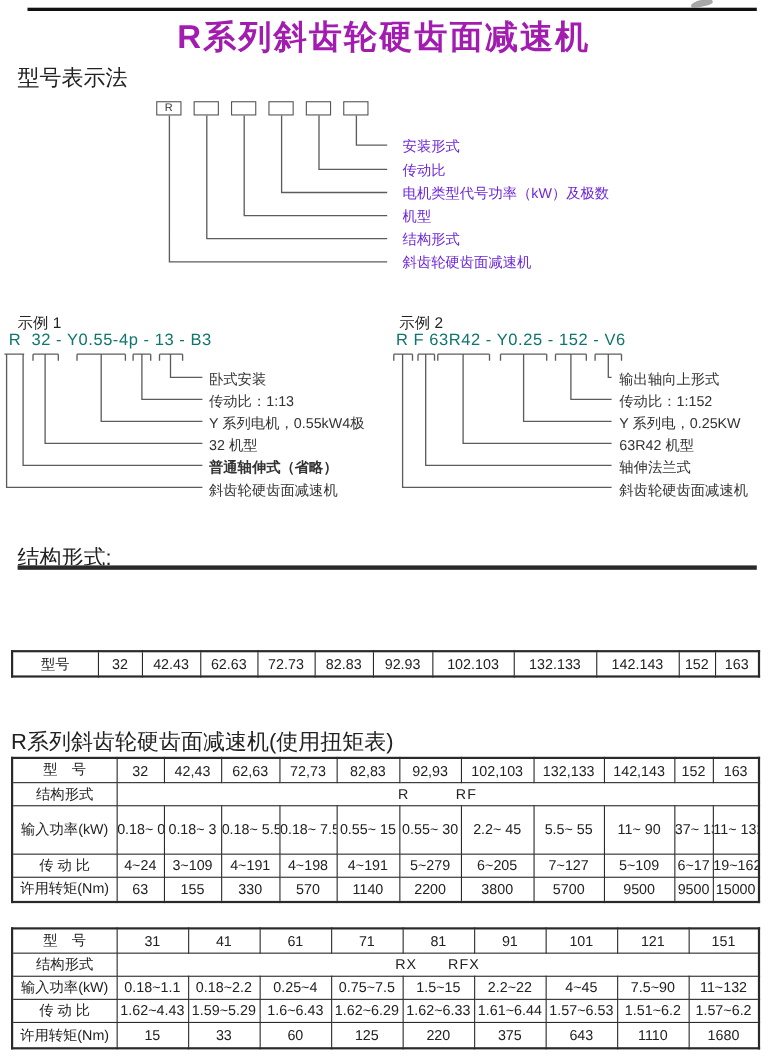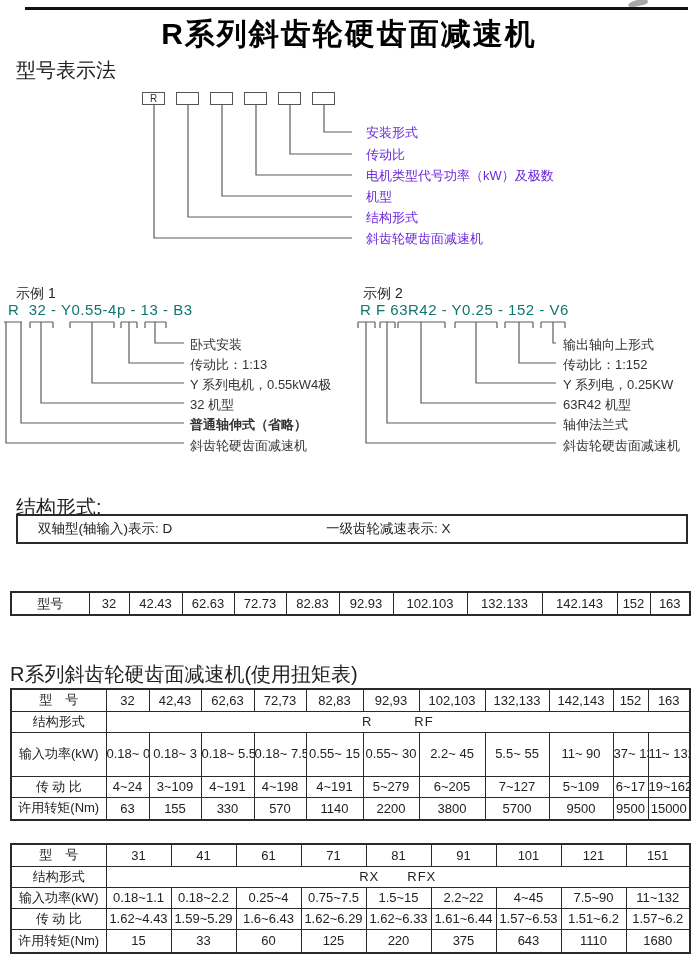--- a/index.html
+++ b/index.html
@@ -4,21 +4,21 @@
 <style>
   html,body{margin:0;padding:0;}
   body{
     width:698px;height:961px;position:relative;background:#ffffff;
     font-family:"Liberation Sans","DejaVu Sans",sans-serif;color:#2b2b2b;
     overflow:hidden;
   }
   .abs{position:absolute;}
   .page-title{
     top:14px;left:0;width:698px;text-align:center;
-    font-size:30px;font-weight:bold;color:#000000;letter-spacing:2px;
+    font-size:30px;font-weight:bold;color:#a21caf;letter-spacing:2px;
   }
   .top-rule{top:7px;left:25px;width:663px;height:3px;background:#111;}
   .smudge{
     top:0px;left:628px;width:20px;height:6px;background:#8a8a8a;
     border-radius:60% 60% 40% 40%;transform:rotate(-12deg);opacity:.75;
   }
   .section-label{font-size:20px;color:#222;}
   .diag-box{
     position:absolute;top:92px;width:23px;height:13px;
     border:1.5px solid #555;box-sizing:border-box;background:#fff;
@@ -110,24 +110,20 @@
   <div class="ex-label" style="top:336px;left:563px;">输出轴向上形式</div>
   <div class="ex-label" style="top:356px;left:563px;">传动比：1:152</div>
   <div class="ex-label" style="top:376px;left:563px;">Y 系列电，0.25KW</div>
   <div class="ex-label" style="top:396px;left:563px;">63R42 机型</div>
   <div class="ex-label" style="top:416px;left:563px;">轴伸法兰式</div>
   <div class="ex-label" style="top:437px;left:563px;">斜齿轮硬齿面减速机</div>
 </div>
 
 <div class="abs section-label" style="top:494px;left:16px;">结构形式:</div>
 <div class="structbox">
-  <div class="structrow">
-    <div class="structcell c1">双轴型(轴输入)表示: D</div>
-    <div class="structcell c2">一级齿轮减速表示: X</div>
-  </div>
 </div>
 
 <table class="grid" style="top:591px;left:10px;width:679px;">
   <colgroup>
     <col style="width:78px">
       <col style="width:40px">
       <col style="width:53px">
       <col style="width:52px">
     <col style="width:52px">
       <col style="width:53px">

